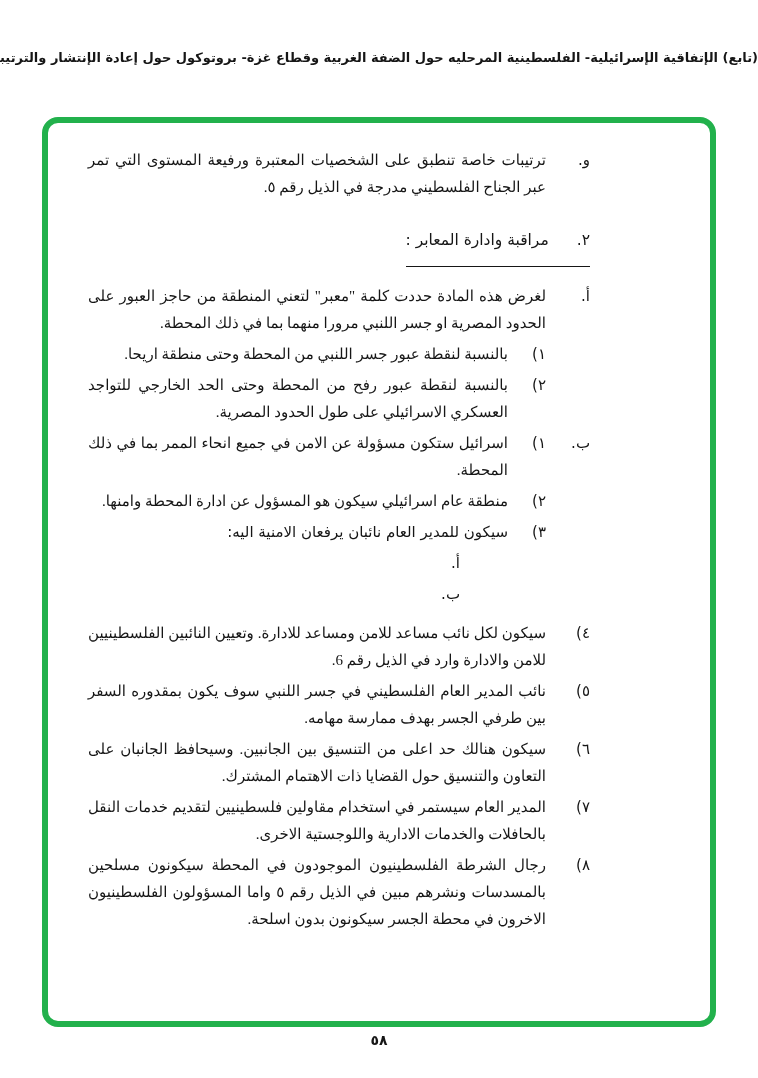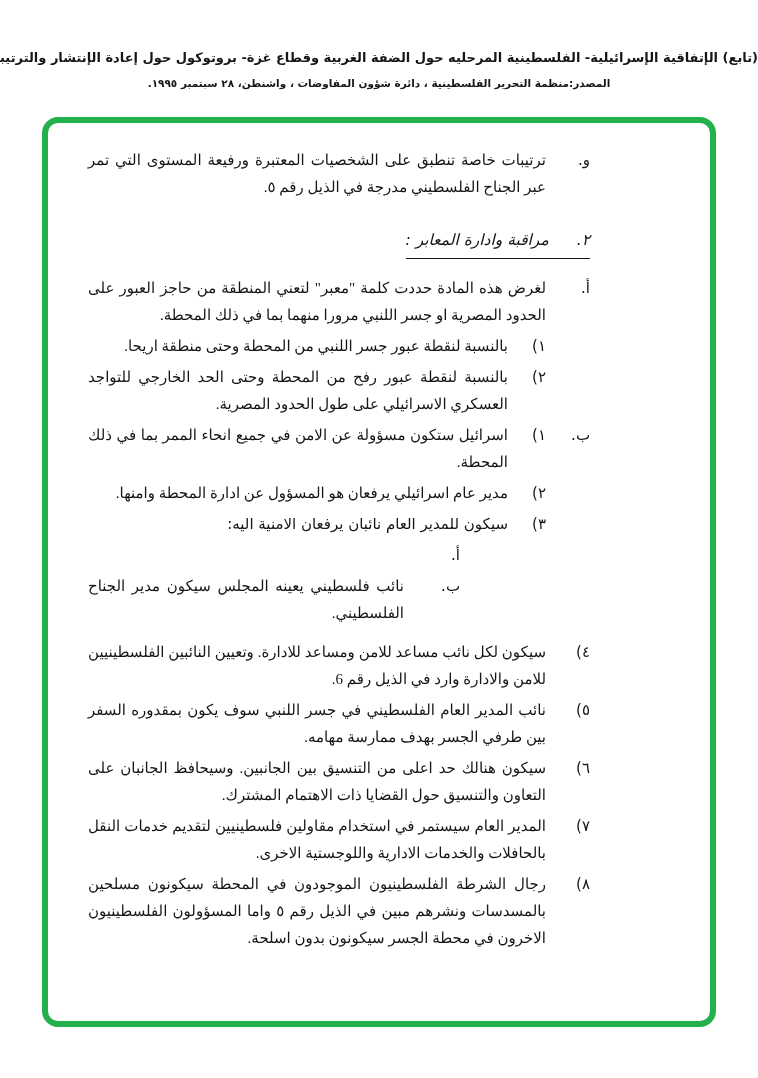--- a/index.html
+++ b/index.html
@@ -60,42 +60,40 @@
   .body-col { flex: 1; display: flex; flex-direction: column; }
   .lead { text-align: justify; margin-bottom: 4px; }
   
   .section-heading {
     margin: 26px 62px 16px 0;
     font-size: 15.5px;
   }
   .heading-line {
     display: inline-block;
     border-bottom: 1.5px solid #161616;
-    padding-bottom: 4px;
-    font-style: italic;
+    padding-bottom: 12px;
   }
   .sec-title { margin-right: 28px; }
   
   .page-footer {
     position: absolute;
     top: 1032px; left: 0; right: 0;
     text-align: center;
     font-size: 14px;
     font-weight: bold;
     letter-spacing: 2px;
   }
 </style>
 </head>
 <body>
 
 <div class="page">
 
   <div class="page-header">
     <div class="header-title">(تابع) الإتفاقية الإسرائيلية- الفلسطينية المرحليه حول الضفة الغربية وقطاع غزة- بروتوكول حول إعادة الإنتشار والترتيبات الامنية</div>
-    <div class="header-source">المصدر:منظمة التحرير الفلسطينية ، دائرة شؤون المفاوضات ، واشنطن، ٢٨ سبتمبر ١٩٩٥.</div>
   </div>
 
   <div class="green-box">
     <div class="content">
 
       <div class="row lvl0">
         <div class="m0">و.</div>
         <div class="body">ترتيبات خاصة تنطبق على الشخصيات المعتبرة ورفيعة المستوى التي تمر عبر الجناح الفلسطيني مدرجة في الذيل رقم ٥.</div>
       </div>
 
@@ -120,32 +118,31 @@
 
       <div class="row lvl0">
         <div class="m0">ب.</div>
         <div class="body-col">
           <div class="row">
             <div class="m1">١)</div>
             <div class="body">اسرائيل ستكون مسؤولة عن الامن في جميع انحاء الممر بما في ذلك المحطة.</div>
           </div>
           <div class="row">
             <div class="m1">٢)</div>
-            <div class="body">مدير عام اسرائيلي يرفعان هو المسؤول عن ادارة المحطة وامنها.</div>
+            <div class="body">منطقة عام اسرائيلي سيكون هو المسؤول عن ادارة المحطة وامنها.</div>
           </div>
           <div class="row">
             <div class="m1">٣)</div>
             <div class="body-col">
               <div class="lead">سيكون للمدير العام نائبان يرفعان الامنية اليه:</div>
               <div class="row deep-indent">
                 <div class="m2">أ.</div>
               </div>
               <div class="row deep-indent">
                 <div class="m2">ب.</div>
-                <div class="body">نائب فلسطيني يعينه المجلس سيكون مدير الجناح الفلسطيني.</div>
               </div>
             </div>
           </div>
         </div>
       </div>
 
       <div class="row lvl0">
         <div class="m0">٤)</div>
         <div class="body">سيكون لكل نائب مساعد للامن ومساعد للادارة. وتعيين النائبين الفلسطينيين للامن والادارة وارد في الذيل رقم 6.</div>
       </div>
@@ -162,14 +159,15 @@
         <div class="body">المدير العام سيستمر في استخدام مقاولين فلسطينيين لتقديم خدمات النقل بالحافلات والخدمات الادارية واللوجستية الاخرى.</div>
       </div>
       <div class="row lvl0">
         <div class="m0">٨)</div>
         <div class="body">رجال الشرطة الفلسطينيون الموجودون في المحطة سيكونون مسلحين بالمسدسات ونشرهم مبين في الذيل رقم ٥ واما المسؤولون الفلسطينيون الاخرون في محطة الجسر سيكونون بدون اسلحة.</div>
       </div>
 
     </div>
   </div>
 
+  <div class="page-footer">٥٨</div>
 
 </div>
 
 </body></html>

